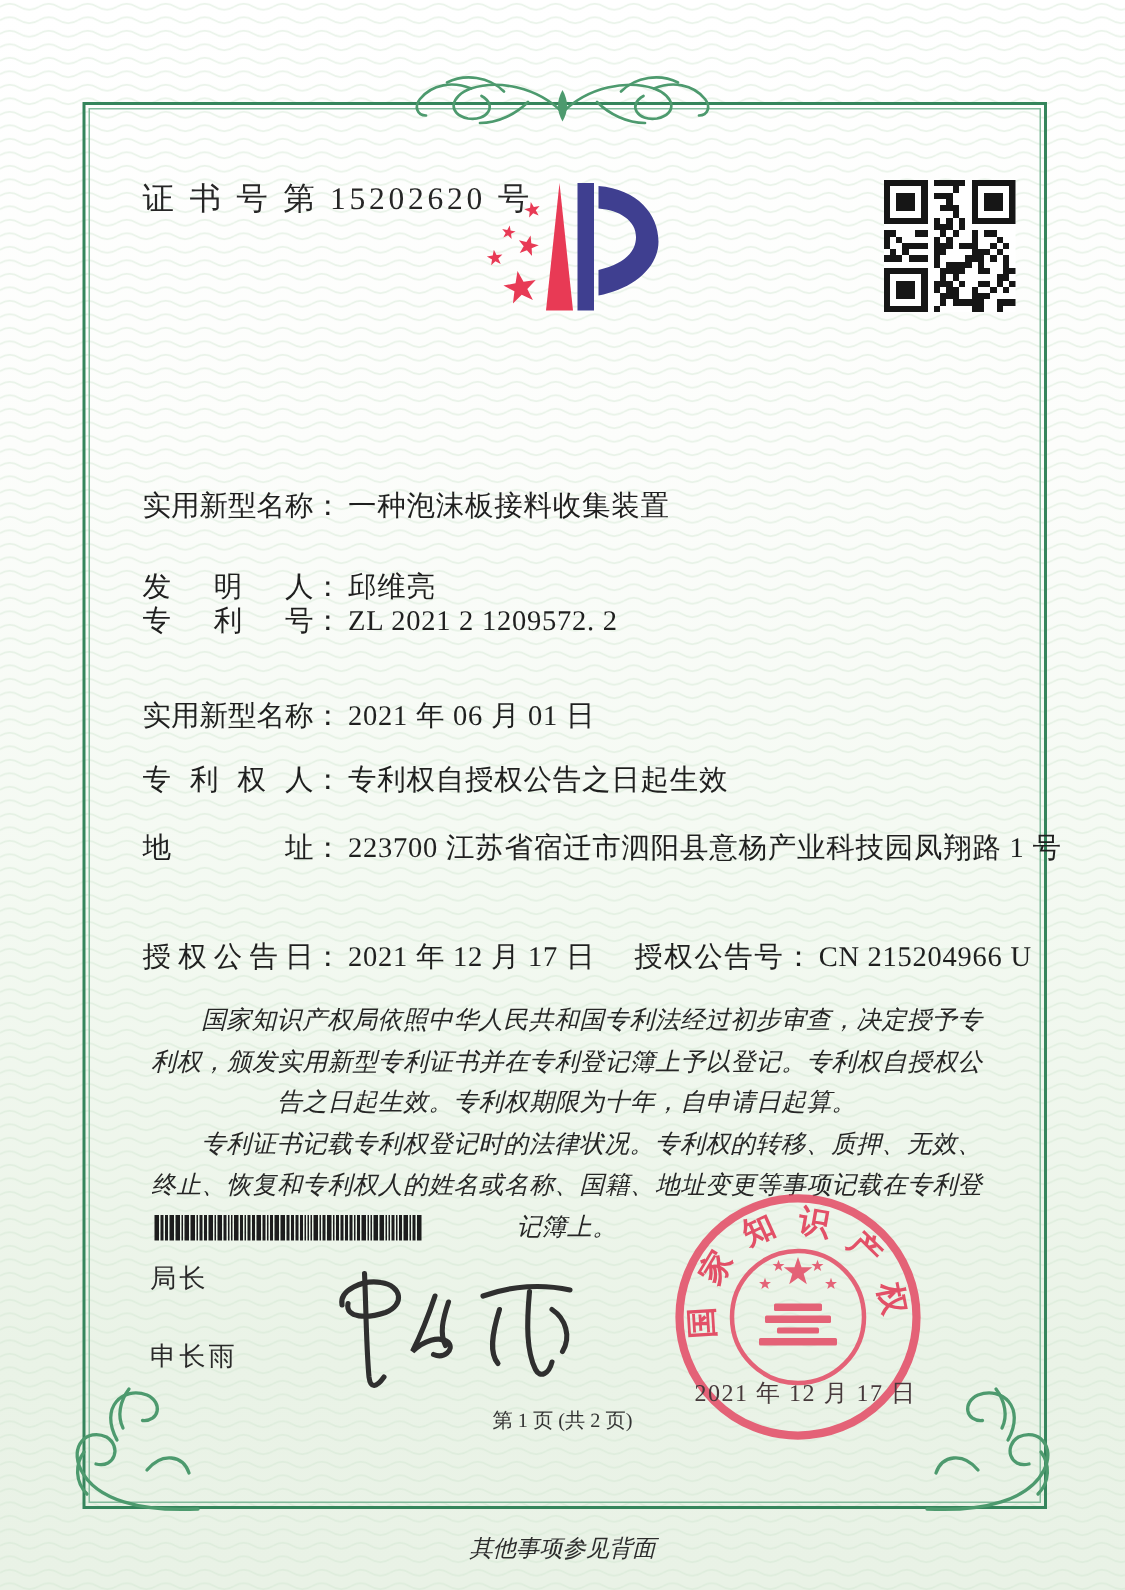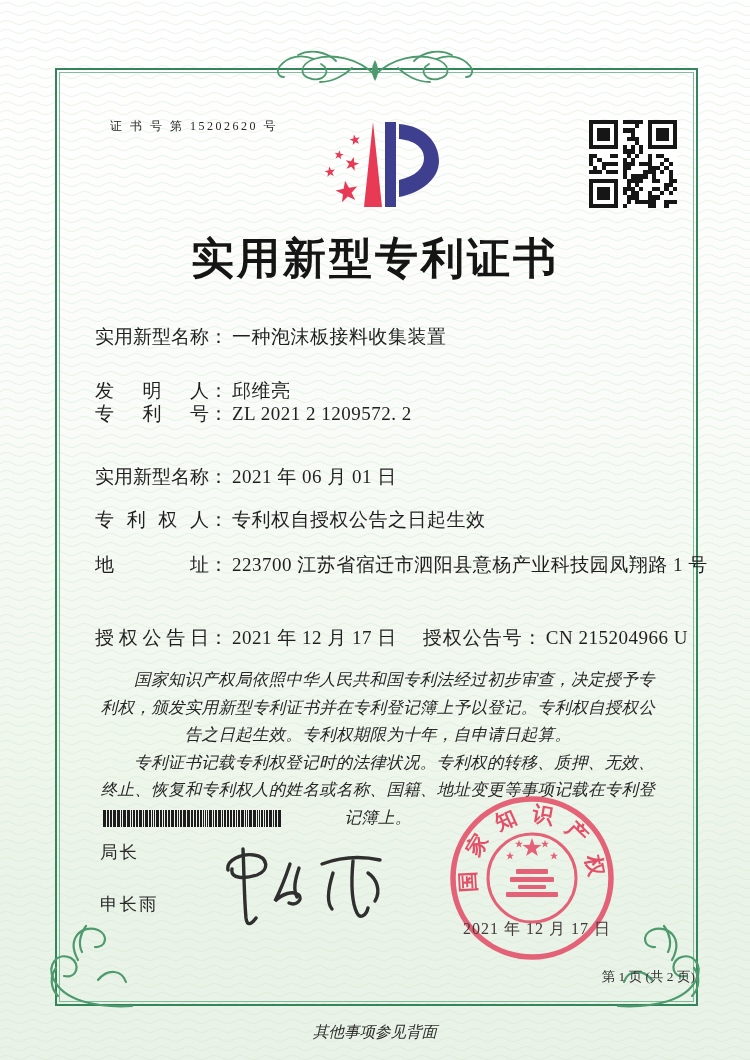--- a/index.html
+++ b/index.html
@@ -7,37 +7,37 @@
     position:relative;width:750px;height:1060px;overflow:hidden;
     font-family:"Liberation Serif","DejaVu Serif",serif;color:#222;
     background:linear-gradient(180deg,#ffffff 0%,#fcfdfb 28%,#f3f9f1 58%,#eaf3e7 85%,#e9f2e6 100%);
   }
   .watermark{position:absolute;left:0;top:0;z-index:0;}
   .frame{position:absolute;left:55px;top:68px;width:639px;height:934px;
     border:2.5px solid #35855c;z-index:1;}
   .frame-inner{position:absolute;left:2px;top:2px;right:2px;bottom:2px;border:1px solid #82bb9c;}
   .deco{position:absolute;z-index:2;}
   .abs{position:absolute;z-index:3;}
-  .cert-number{left:110px;top:118px;font-size:12px;letter-spacing:2.5px;color:#262626;}
+  .cert-number{left:95px;top:118px;font-size:21px;letter-spacing:2.5px;color:#262626;}
   .title{left:55px;top:230px;width:640px;text-align:center;font-size:43px;font-weight:bold;
     letter-spacing:3px;color:#151515;}
   .row{position:absolute;left:95px;width:566px;font-size:19px;white-space:nowrap;color:#1f1f1f;z-index:3;}
   .flabel{display:inline-block;width:114px;text-align:justify;text-align-last:justify;vertical-align:bottom;}
   .fcolon{display:inline-block;}
   .fvalue{margin-left:4px;letter-spacing:0.5px;}
   .pair2{margin-left:26px;}
   .pair2 .flabel{width:auto;letter-spacing:1px;}
   .paras{left:95px;top:666px;width:566px;font-size:16.5px;line-height:27.5px;
     color:#262626;font-style:italic;letter-spacing:0.3px;text-align:center;}
   .paras p{margin:0;text-indent:2em;}
   .barcode{left:103px;top:810px;width:182px;height:17px;display:flex;align-items:stretch;}
   .barcode div{flex:none;background:#1d1d1d;}
   .signer{left:100px;font-size:17.5px;letter-spacing:2px;color:#2a2a2a;}
   .seal-date{left:463px;top:919px;font-size:16px;letter-spacing:1px;color:#46393b;z-index:5;}
-  .page-num{left:55px;top:968px;width:640px;text-align:right;font-size:13.5px;color:#333;}
+  .page-num{left:55px;top:938px;width:640px;text-align:center;font-size:13.5px;color:#333;}
   .back-note{left:0;top:1022px;width:750px;text-align:center;font-size:15.5px;font-style:italic;color:#2c2c2c;}
   svg{display:block;}
 </style>
 </head>
 <body>
 
 <div class="page">
 
   <svg class="watermark" width="750" height="1060">
     <defs>
@@ -227,21 +227,20 @@
       <rect x="15" y="19" width="1" height="1" fill="#161616"></rect>
       <rect x="18" y="19" width="1" height="1" fill="#161616"></rect>
       <rect x="19" y="19" width="1" height="1" fill="#161616"></rect>
       <rect x="20" y="19" width="1" height="1" fill="#161616"></rect>
       <rect x="8" y="20" width="1" height="1" fill="#161616"></rect>
       <rect x="14" y="20" width="1" height="1" fill="#161616"></rect>
       <rect x="15" y="20" width="1" height="1" fill="#161616"></rect>
       <rect x="18" y="20" width="1" height="1" fill="#161616"></rect>
     </svg>
 
-  <div class="abs title">实用新型专利证书</div>
 
   <div class="row" style="top:378px">
     <span class="flabel">发明人</span><span class="fcolon">：</span><span class="fvalue">邱维亮</span>
   </div>
   <div class="row" style="top:324px">
     <span class="flabel">实用新型名称</span><span class="fcolon">：</span><span class="fvalue">一种泡沫板接料收集装置</span>
   </div>
   <div class="row" style="top:401px">
     <span class="flabel">专利号</span><span class="fcolon">：</span><span class="fvalue">ZL 2021 2 1209572. 2</span>
   </div>

